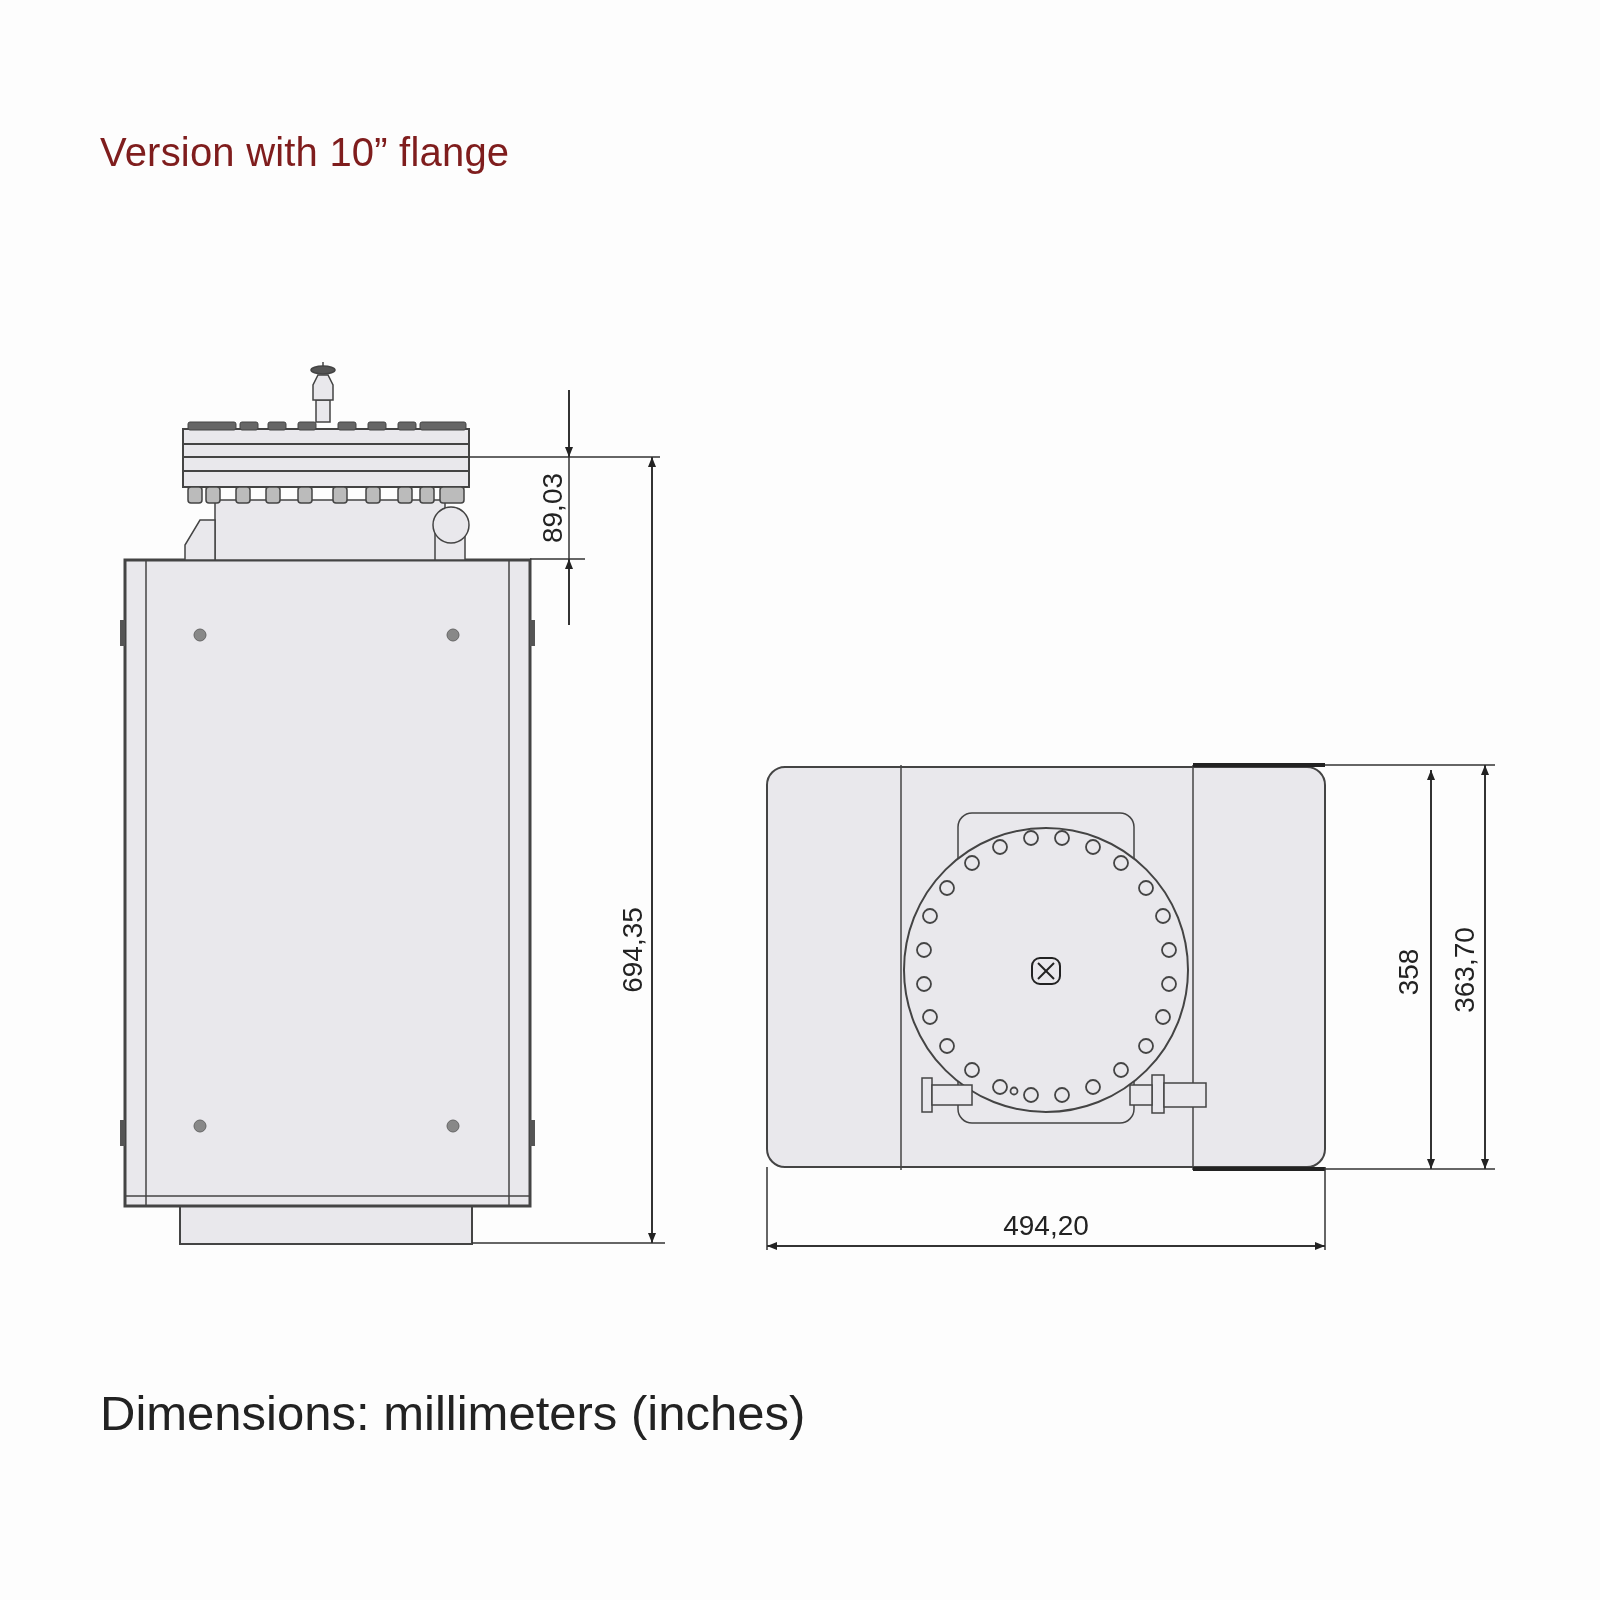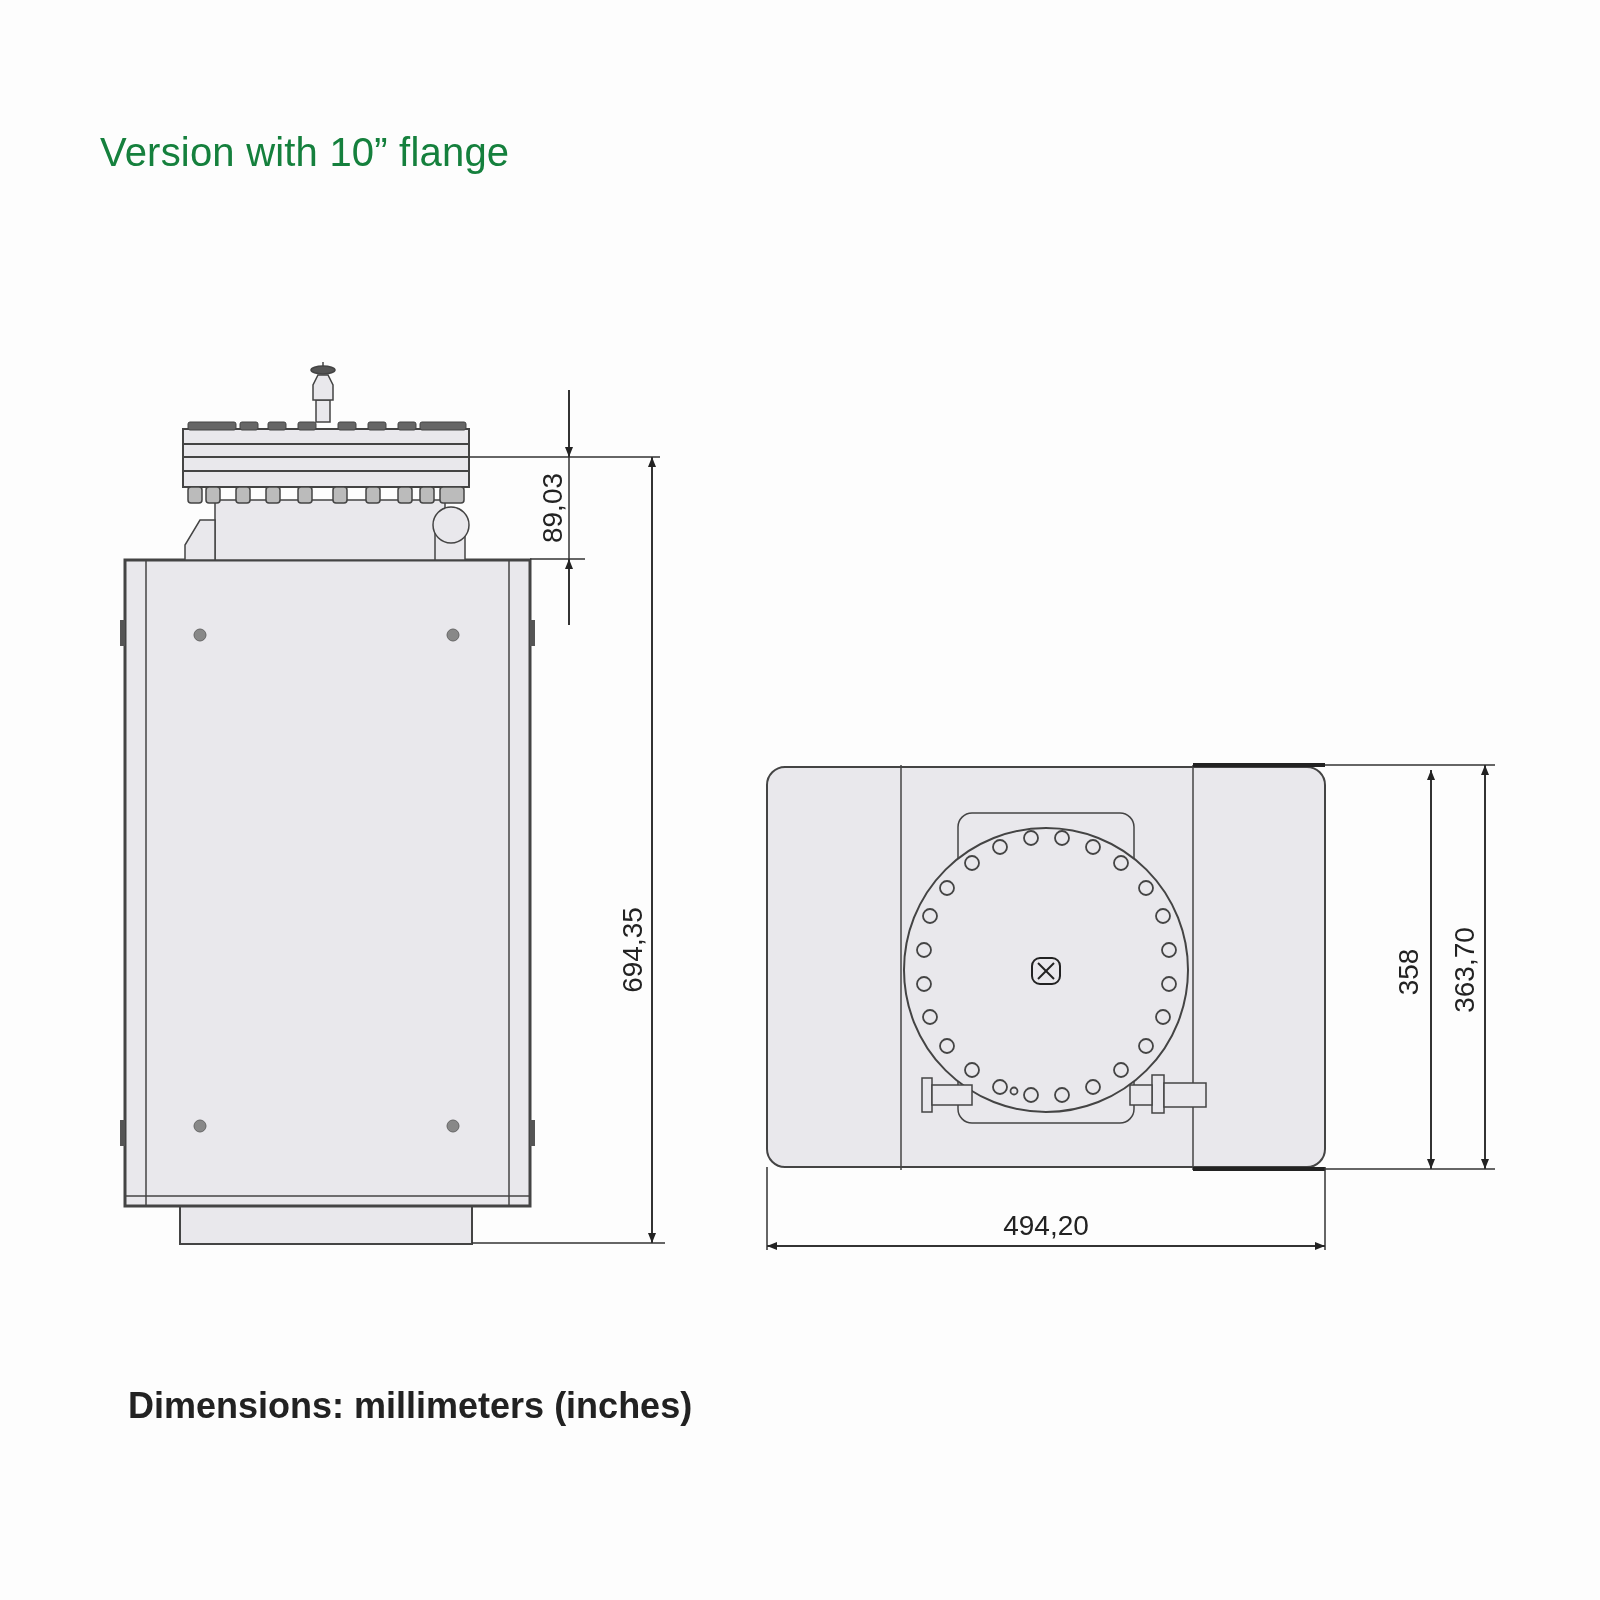--- a/index.html
+++ b/index.html
@@ -1,18 +1,18 @@
 <!DOCTYPE html>
 <html><head>
 <meta charset="utf-8">
 <style>
   html,body{margin:0;padding:0;background:#fdfdfd;}
   body{width:1600px;height:1600px;position:relative;overflow:hidden;font-family:"Liberation Sans",sans-serif;}
-  .title{position:absolute;left:100px;top:130px;font-size:40px;color:#15803d;font-weight:300;letter-spacing:0.2px;}
-  .footer{position:absolute;left:100px;top:1385px;font-size:36px;color:#222;font-weight:700;margin-left:28px;}
+  .title{position:absolute;left:100px;top:130px;font-size:40px;color:#7f1d1d;font-weight:300;letter-spacing:0.2px;}
+  .footer{position:absolute;left:100px;top:1385px;font-size:49px;color:#222;font-weight:400;}
   svg{position:absolute;left:0;top:0;}
   .dim{font-family:"Liberation Sans",sans-serif;font-size:28px;fill:#222;}
 </style>
 </head>
 <body>
 
 <div class="title">Version with 10” flange</div>
 <div class="footer">Dimensions: millimeters (inches)</div>
 
 <svg width="1600" height="1600" viewBox="0 0 1600 1600">

